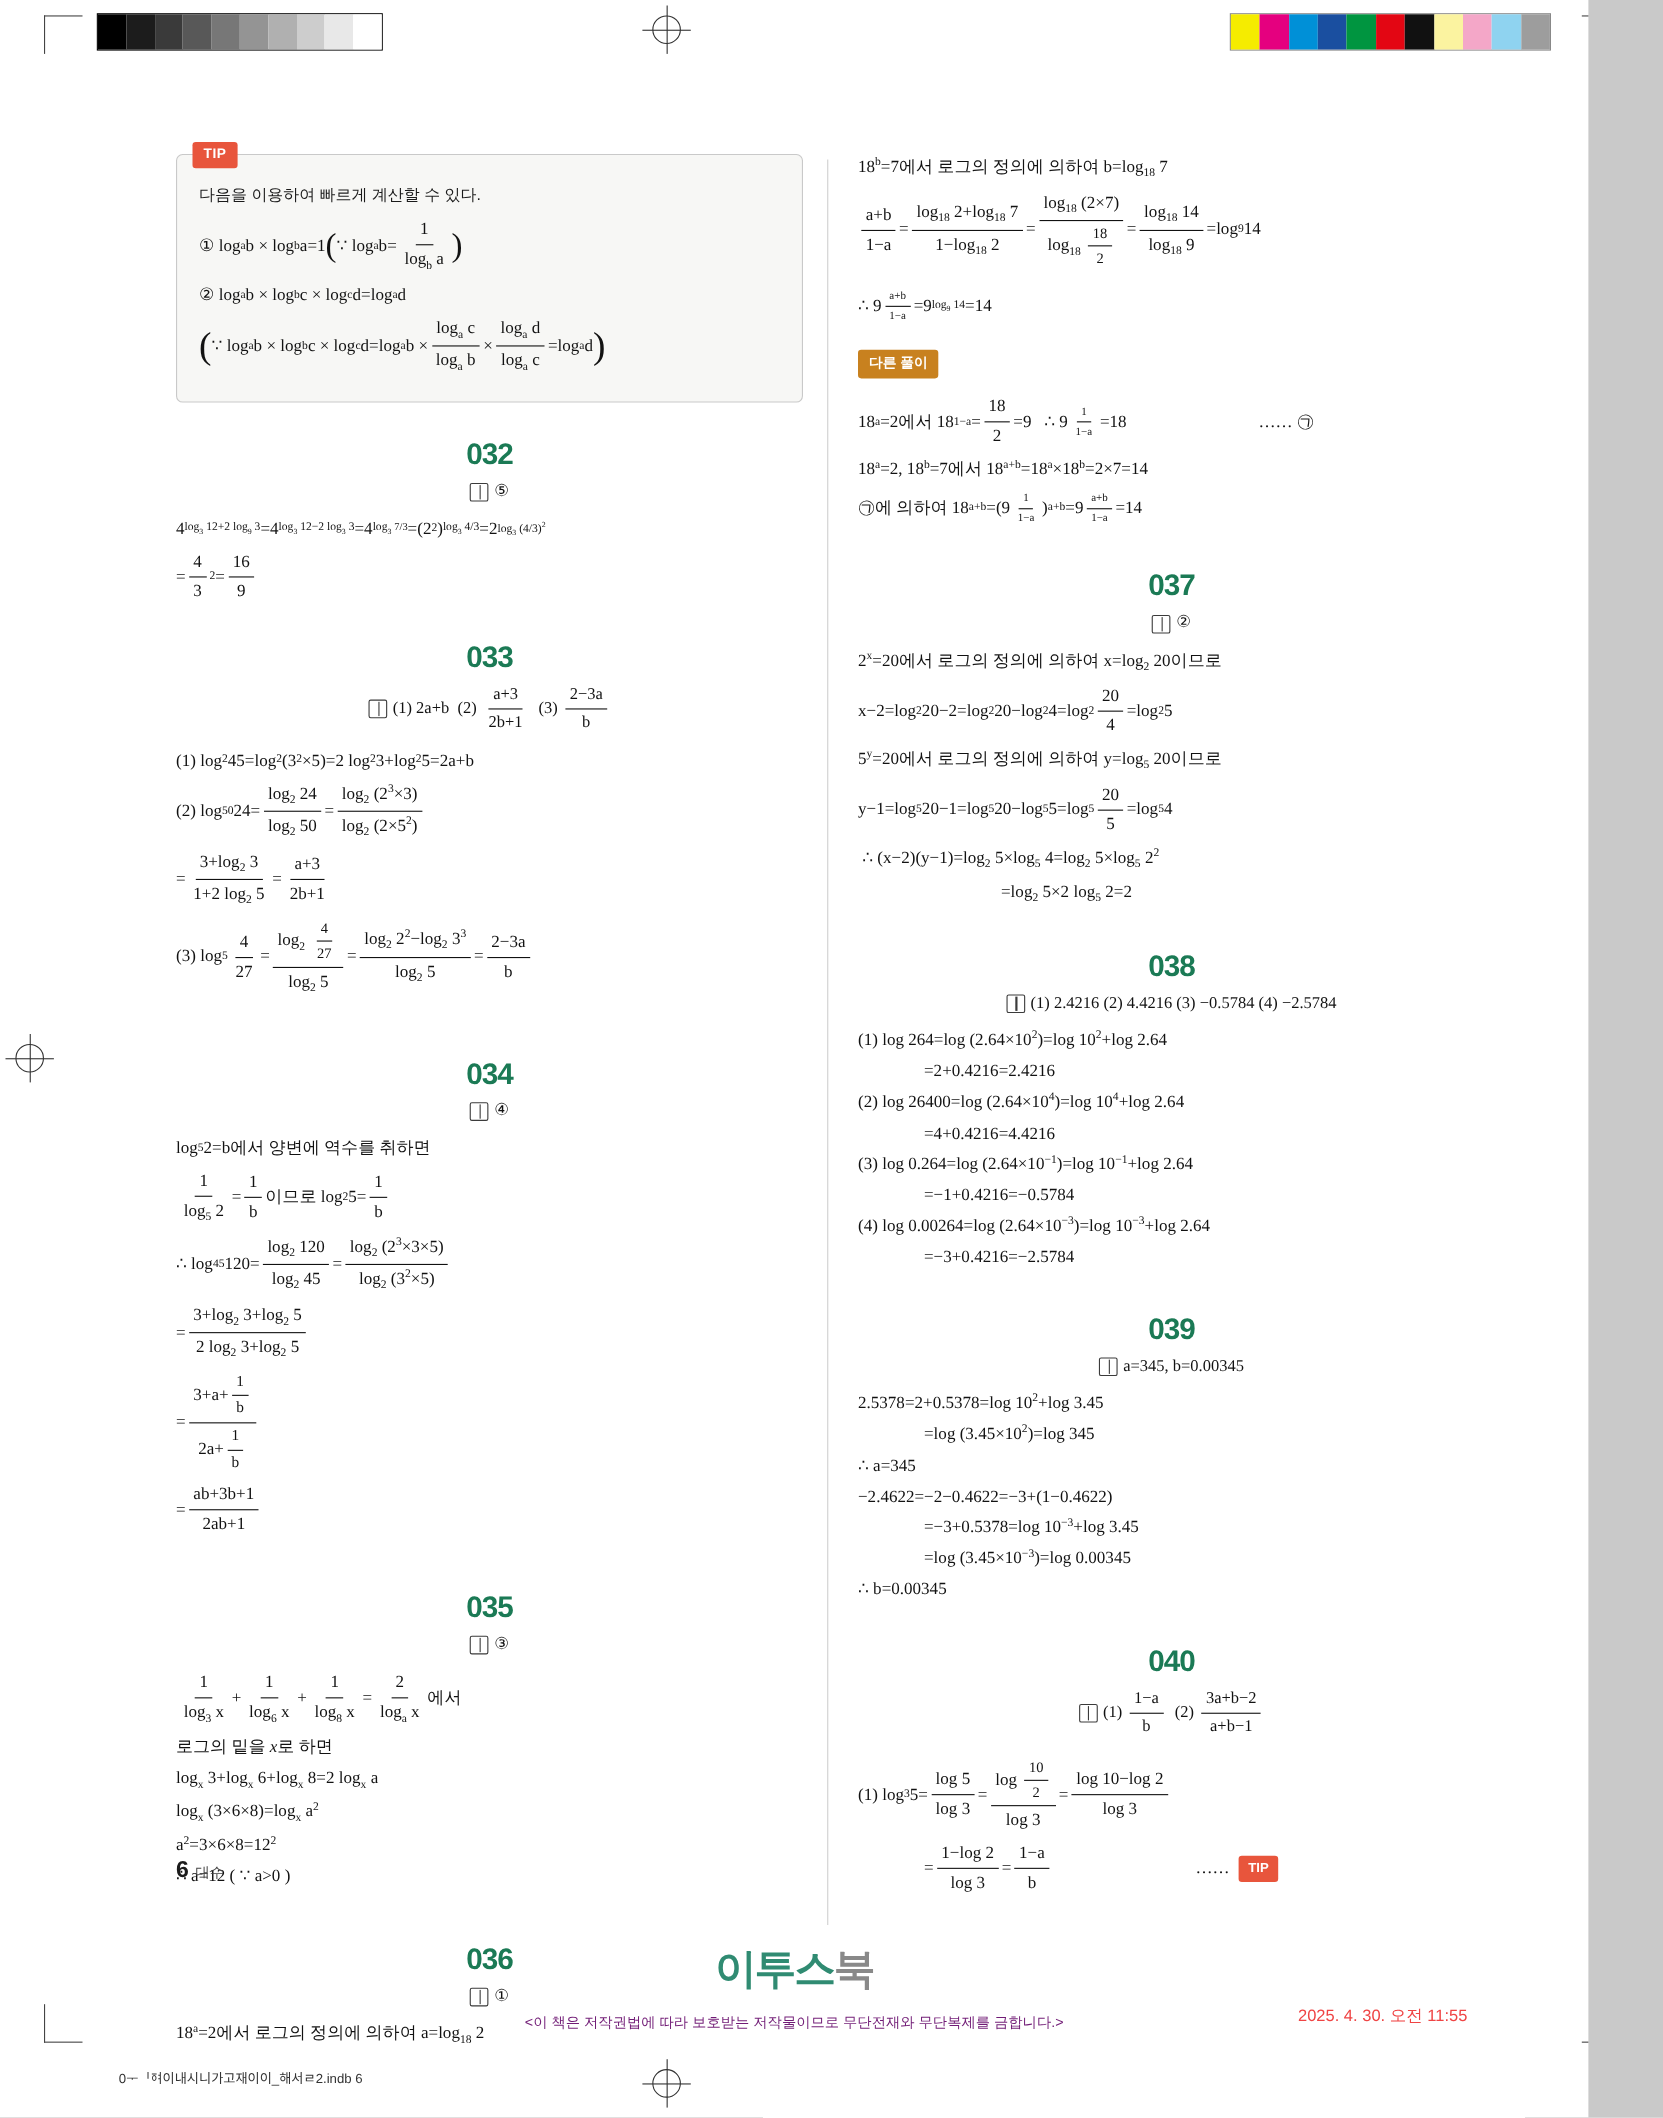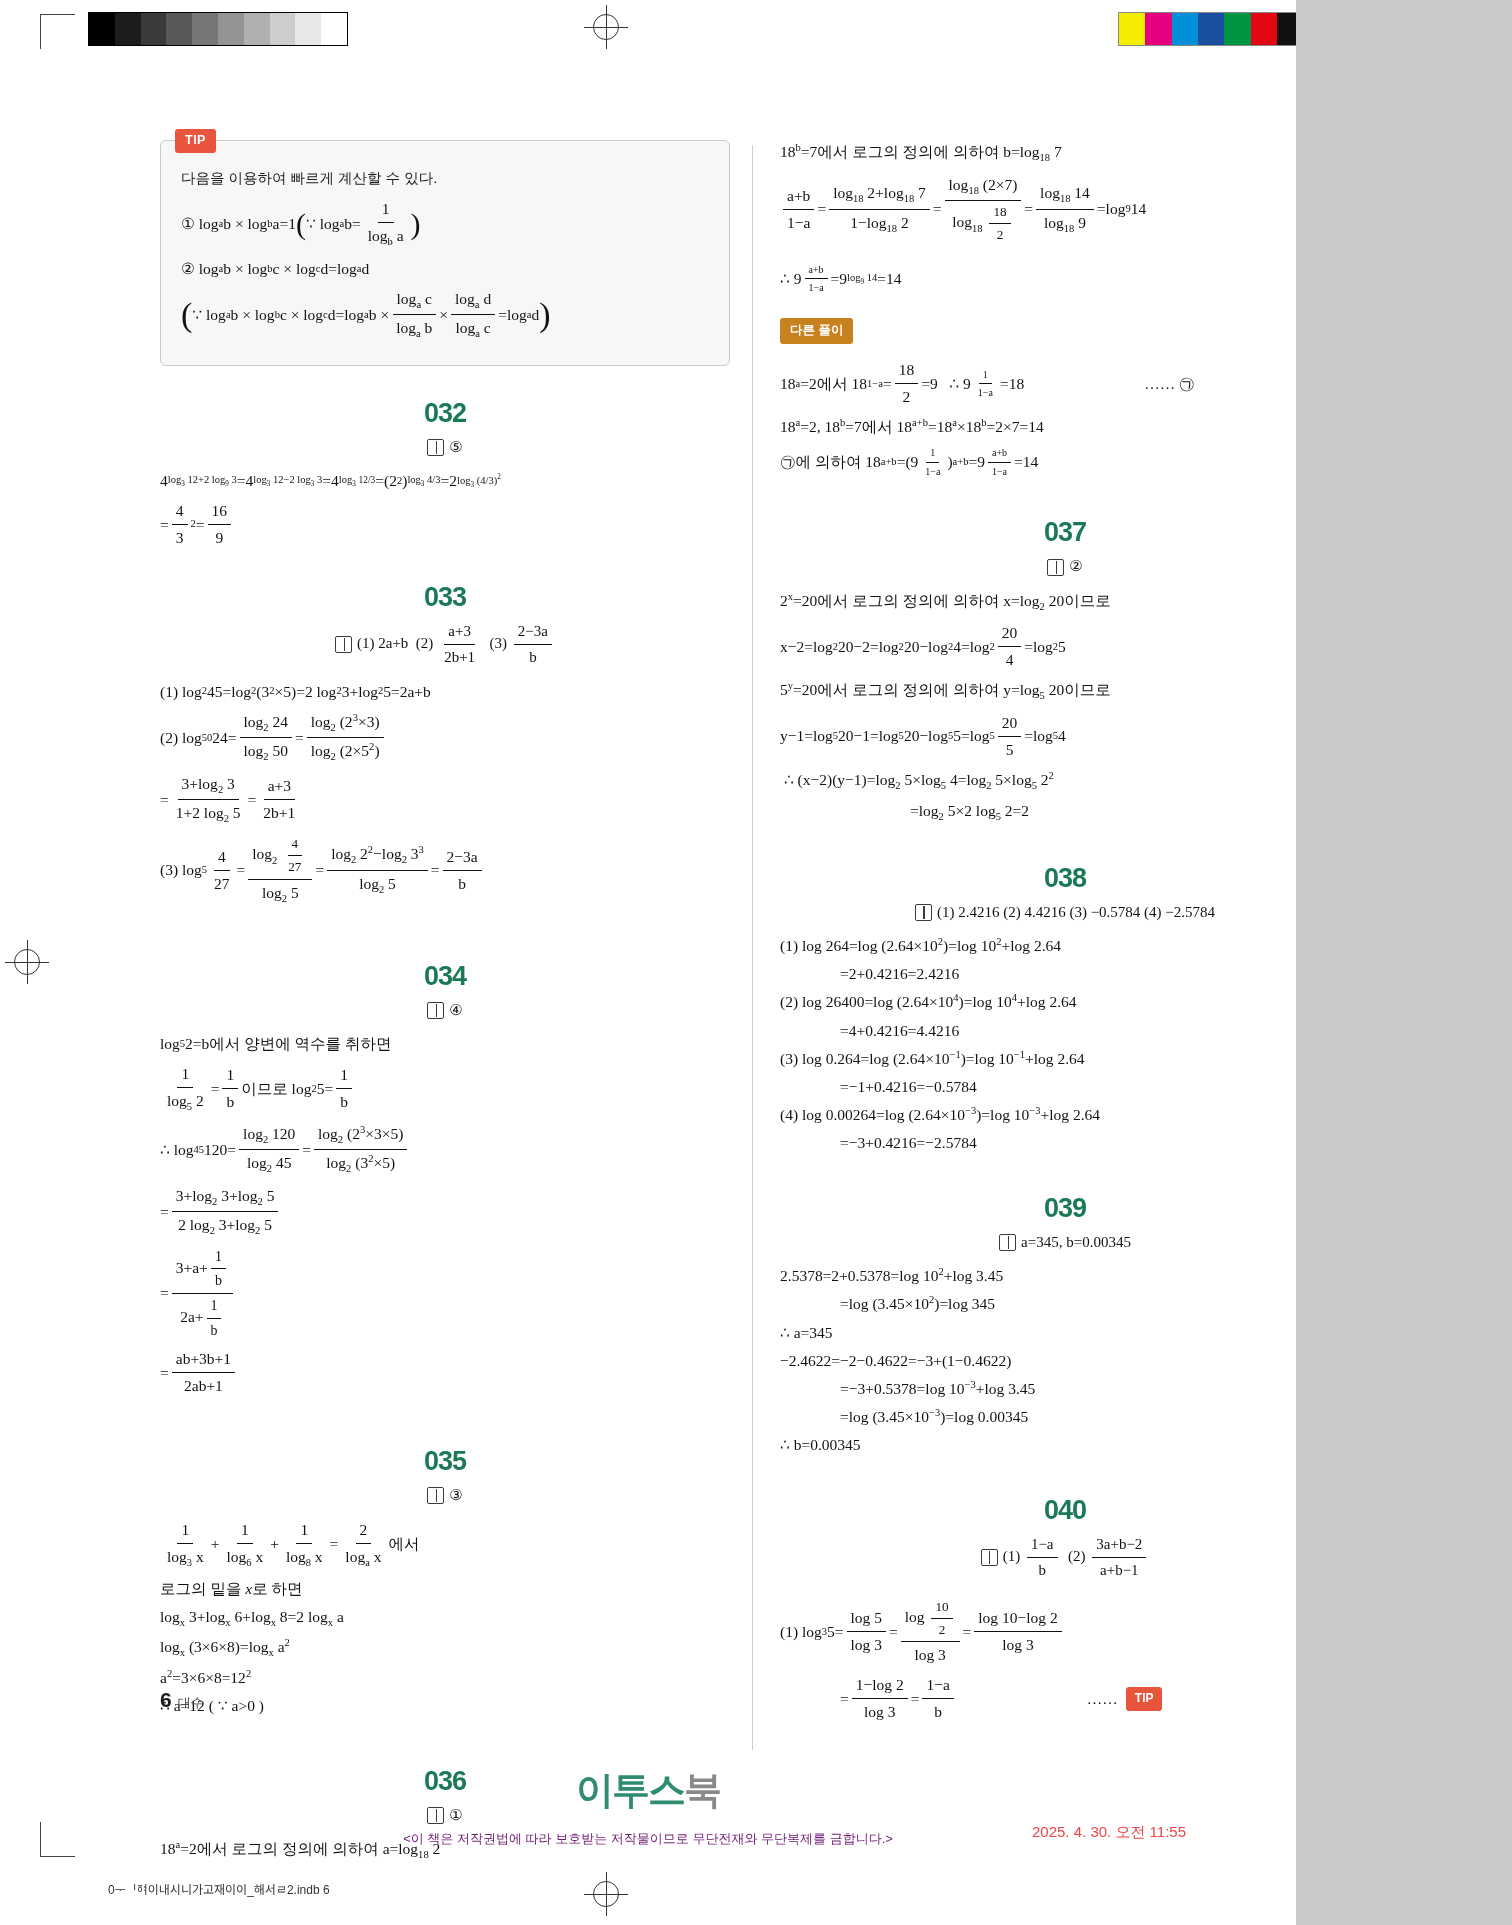--- a/index.html
+++ b/index.html
@@ -1,17 +1,17 @@
 <!DOCTYPE html>
 <html><head>
 <meta charset="utf-8">
 <style>
   html,body{margin:0;padding:0;background:#c9c9c9;}
   body{font-family:"Liberation Serif", serif;}
-  .page{position:relative;width:1296px;height:1925px;background:#ffffff;overflow:hidden;}
+  .page{position:relative;width:1444px;height:1925px;background:#ffffff;overflow:hidden;}
 
   
   .grayscale-bar{position:absolute;left:88px;top:12px;width:258px;height:32px;display:flex;border:1px solid #000;}
   .grayscale-bar div{flex:1;}
   .color-bar{position:absolute;left:1118px;top:12px;width:290px;height:32px;display:flex;border:1px solid #888;}
   .color-bar div{flex:1;}
 
   .reg{position:absolute;width:44px;height:44px;}
   .reg::before,.reg::after{content:"";position:absolute;background:#333;}
   .reg::before{left:50%;top:0;width:1px;height:44px;margin-left:-0.5px;}
@@ -153,21 +153,21 @@
 
     <div class="prob">
       <span class="pnum">032</span>
       <span class="dots"></span>
       <span class="ansbox">
         <span class="bookicon"></span>
         <span>⑤</span>
       </span>
     </div>
     <div class="mathline sol">
-      4<sup>log<sub>3</sub> 12+2 log<sub>9</sub> 3</sup>=4<sup>log<sub>3</sub> 12−2 log<sub>3</sub> 3</sup>=4<sup>log<sub>3</sub> <span style="font-size:.9em">12/3</span></sup>=(2<sup>2</sup>)<sup>log<sub>3</sub> 4/3</sup>=2<sup>log<sub>3</sub> (4/3)<sup>2</sup></sup>
+      4<sup>log<sub>3</sub> 12+2 log<sub>9</sub> 3</sup>=4<sup>log<sub>3</sub> 12−2 log<sub>3</sub> 3</sup>=4<sup>log<sub>3</sub> <span style="font-size:.9em">7/3</span></sup>=(2<sup>2</sup>)<sup>log<sub>3</sub> 4/3</sup>=2<sup>log<sub>3</sub> (4/3)<sup>2</sup></sup>
     </div>
     <div class="mathline ind2">
       =<span class="frac" style="font-size:1em;">
           <span class="num">4</span>
           <span class="den">3</span>
         </span><sup>2</sup>=
       <span class="frac">
           <span class="num">16</span>
           <span class="den">9</span>
         </span>

